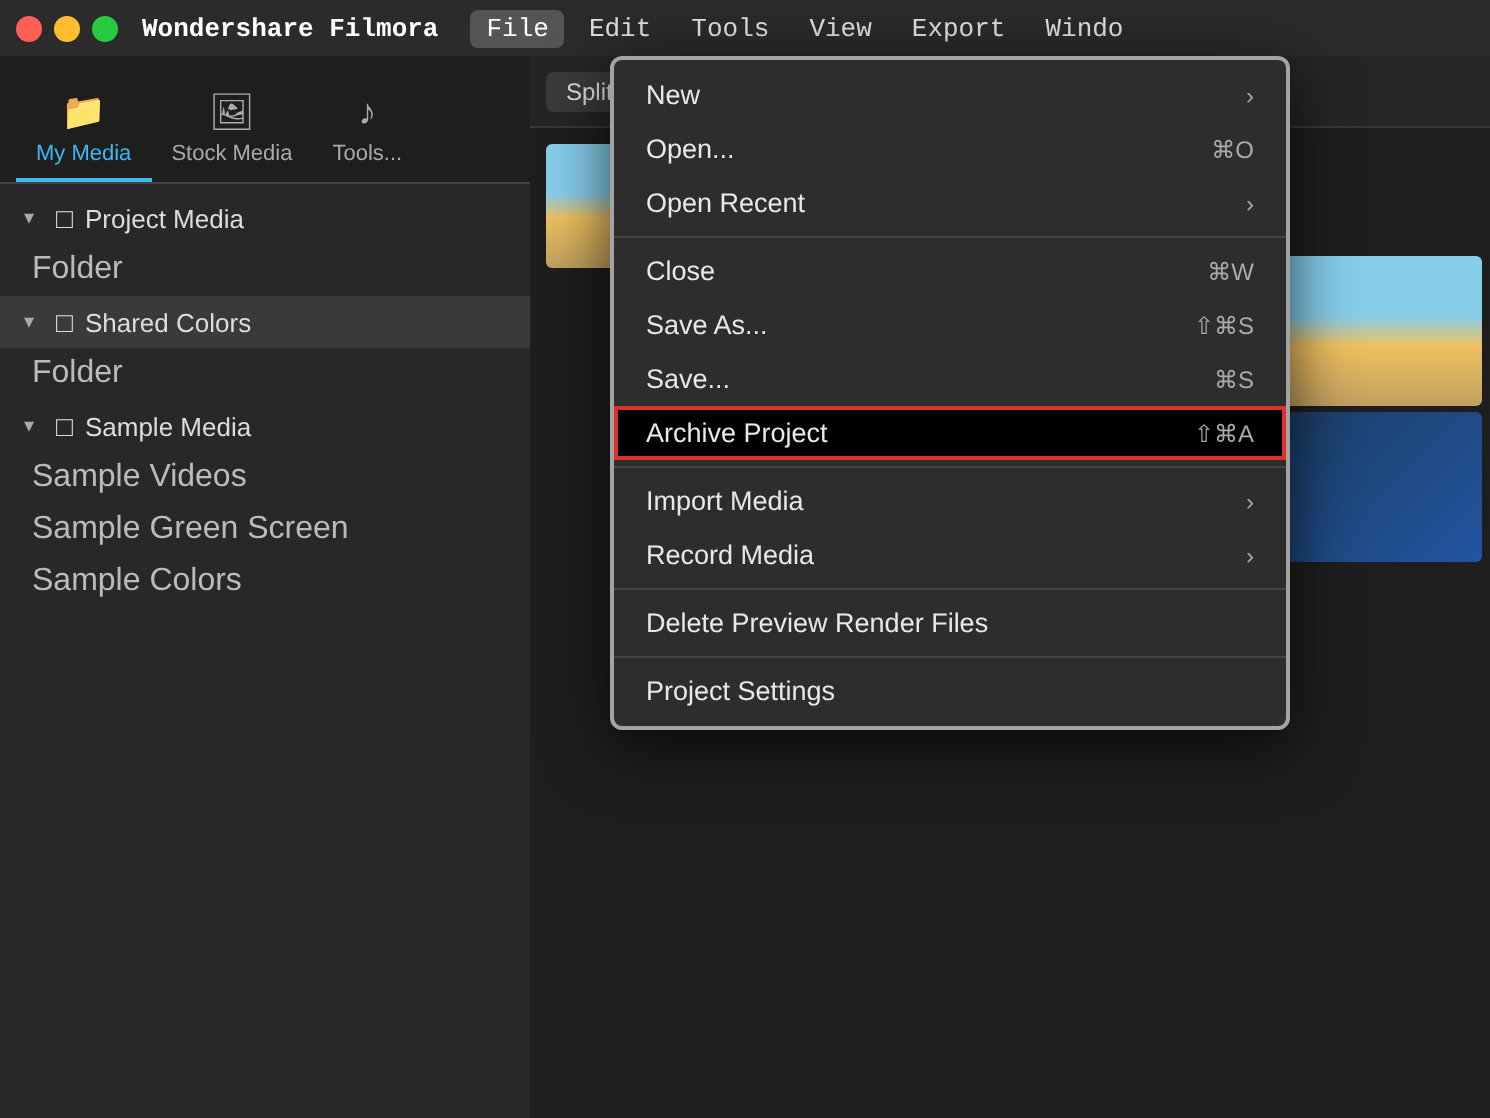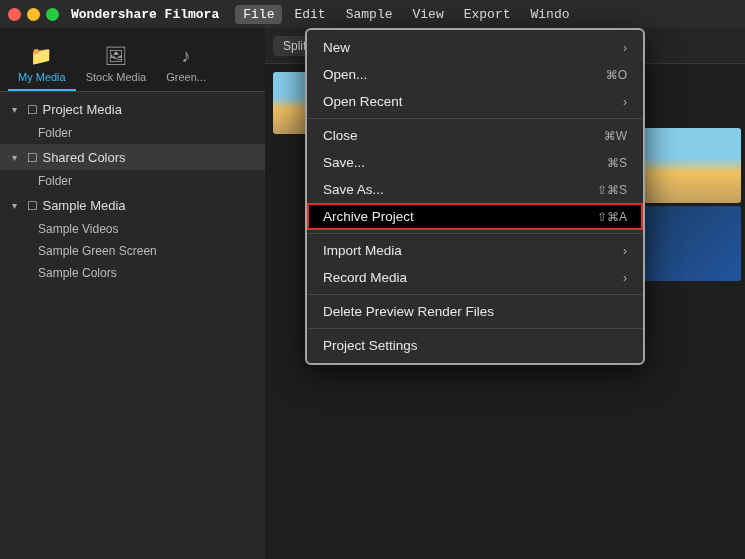--- a/index.html
+++ b/index.html
@@ -123,23 +123,23 @@
     }
     .tree-item .arrow {
       font-size: 10px;
       color: #aaa;
       width: 10px;
     }
     .tree-item .folder-icon {
       font-size: 14px;
     }
     .tree-child {
-      padding-left: 38px;
+      padding-left: 16px;
       color: #bbb;
-      font-size: 12px;
+      font-size: 16px;
       padding-top: 4px;
       padding-bottom: 4px;
     }
 
     
     .content-area {
       flex: 1;
       background: #1e1e1e;
       position: relative;
       overflow: hidden;
@@ -242,21 +242,21 @@
 <div class="menubar">
   <div class="menubar-traffic">
     <div class="traffic-btn traffic-close"></div>
     <div class="traffic-btn traffic-min"></div>
     <div class="traffic-btn traffic-max"></div>
   </div>
   <span class="menubar-app-name">Wondershare Filmora</span>
   <div class="menubar-items">
     <span class="menubar-item active">File</span>
     <span class="menubar-item">Edit</span>
-    <span class="menubar-item">Sample</span>
+    <span class="menubar-item">Tools</span>
     <span class="menubar-item">View</span>
     <span class="menubar-item">Export</span>
     <span class="menubar-item">Windo</span>
   </div>
 </div>
 
 <div class="app-body">
 
   <div class="sidebar">
 
@@ -264,21 +264,21 @@
       <div class="tab-item active">
         <span class="tab-icon">📁</span>
         <span>My Media</span>
       </div>
       <div class="tab-item">
         <span class="tab-icon">🖼</span>
         <span>Stock Media</span>
       </div>
       <div class="tab-item">
         <span class="tab-icon">♪</span>
-        <span>Green...</span>
+        <span>Tools...</span>
       </div>
     </div>
 
     <div class="tree">
       <div class="tree-item">
         <span class="arrow">▾</span>
         <span class="folder-icon">□</span>
         <span>Project Media</span>
       </div>
       <div class="tree-child">Folder</div>
@@ -342,27 +342,27 @@
   </div>
 
   <div class="menu-divider"></div>
 
   <div class="menu-item">
     <span>Close</span>
     <span class="shortcut">⌘W</span>
   </div>
 
   <div class="menu-item">
+    <span>Save As...</span>
+    <span class="shortcut">⇧⌘S</span>
+  </div>
+
+  <div class="menu-item">
     <span>Save...</span>
     <span class="shortcut">⌘S</span>
-  </div>
-
-  <div class="menu-item">
-    <span>Save As...</span>
-    <span class="shortcut">⇧⌘S</span>
   </div>
 
   <div class="menu-item highlighted">
     <span>Archive Project</span>
     <span class="shortcut">⇧⌘A</span>
   </div>
 
   <div class="menu-divider"></div>
 
   <div class="menu-item">

